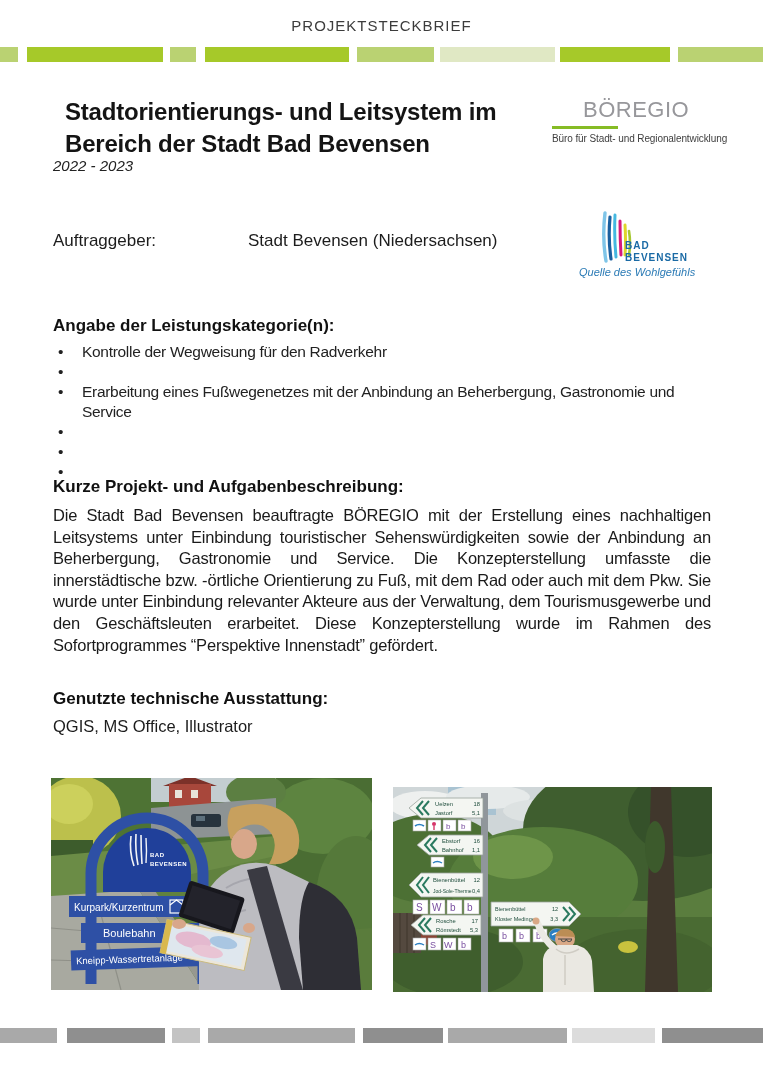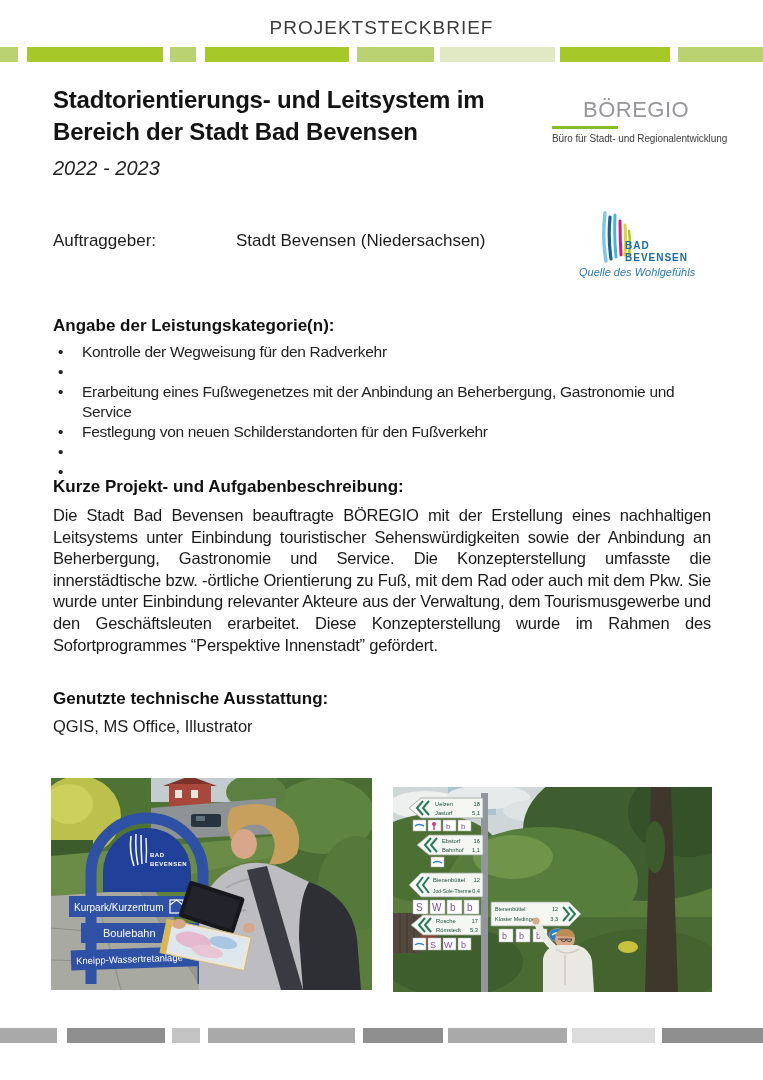--- a/index.html
+++ b/index.html
@@ -1,30 +1,30 @@
 <!DOCTYPE html>
 <html style="--green-dark: #a6c929; --green-mid: #bad272; --green-light: #e0e8c4; --gray-dark: #8f8f8f; --gray-mid: #a9a9a9; --gray-light: #c3c3c3; --gray-lighter: #dcdcdc; --boregio-green: #86bc25; --boregio-gray: #97979b; --bevensen-blue: #1a6aa5; --sign-blue: #2e50a5; --bike-sign-green: #2a7a60;"><head>
 <meta charset="utf-8">
 <style>
   html,body{margin:0;padding:0;background:#fff;}
   .page{position:relative;width:763px;height:1080px;background:#fff;overflow:hidden;
         font-family:"Liberation Sans",sans-serif;color:#1c1c1c;}
   .abs{position:absolute;}
   
-  #header-title{top:17px;left:0;width:763px;text-align:center;font-size:19px;
+  #header-title{top:17px;left:0;width:763px;text-align:center;font-size:15px;
       letter-spacing:1px;color:#3c3c3c;}
   .accent-bar{left:0;width:763px;}
   .accent-bar div{position:absolute;top:0;bottom:0;}
   
   #project-title{left:53px;top:84px;width:505px;font-size:24px;font-weight:bold;
       line-height:32px;color:#141414;letter-spacing:-0.2px;}
-  #project-period{left:53px;top:157px;font-size:20px;font-style:italic;color:#232323;}
+  #project-period{left:53px;top:157px;font-size:15px;font-style:italic;color:#232323;}
   
   #client-label{left:53px;top:231px;font-size:17px;}
-  #client-value{left:236px;top:231px;font-size:17px;}
+  #client-value{left:248px;top:231px;font-size:17px;}
   
   #boregio{left:552px;top:97px;width:160px;height:50px;}
   #boregio .wordmark{position:absolute;left:31px;top:0;font-size:22px;font-weight:normal;
       color:var(--boregio-gray);letter-spacing:0.5px;line-height:26px;}
   #boregio .underline{position:absolute;left:0;top:29px;width:66px;height:3px;
       background:var(--boregio-green);}
   #boregio .subtitle{position:absolute;left:0;top:36px;font-size:10px;color:#3e3e3e;
       letter-spacing:-0.1px;white-space:nowrap;}
   
   #bevensen-logo{left:575px;top:203px;}
@@ -55,21 +55,21 @@
       <div style="left: 0px; width: 18px; background: rgb(186, 210, 114);"></div>
       <div style="left: 27px; width: 136px; background: rgb(166, 201, 41);"></div>
       <div style="left: 170px; width: 26px; background: rgb(186, 210, 114);"></div>
       <div style="left: 205px; width: 144px; background: rgb(166, 201, 41);"></div>
       <div style="left: 357px; width: 77px; background: rgb(186, 210, 114);"></div>
       <div style="left: 440px; width: 115px; background: rgb(224, 232, 196);"></div>
       <div style="left: 560px; width: 110px; background: rgb(166, 201, 41);"></div>
       <div style="left: 678px; width: 85px; background: rgb(186, 210, 114);"></div>
     </div>
 
-  <h1 class="abs" id="project-title" style="margin:0">Stadtorientierungs- und Leitsystem im Bereich der Stadt Bad Bevensen</h1>
+  <h1 class="abs" id="project-title" style="margin:12px">Stadtorientierungs- und Leitsystem im Bereich der Stadt Bad Bevensen</h1>
   <div class="abs" id="project-period">2022 - 2023</div>
 
   <div class="abs" id="boregio">
     <div class="wordmark">BÖREGIO</div>
     <div class="underline"></div>
     <div class="subtitle">Büro für Stadt- und Regionalentwicklung</div>
   </div>
 
   <div class="abs" id="client-label">Auftraggeber:</div>
   <div class="abs" id="client-value">Stadt Bevensen (Niedersachsen)</div>
@@ -100,21 +100,20 @@
         <span class="dot">•</span>
       </li>
 
       <li>
         <span class="dot">•</span>
         <span>Erarbeitung eines Fußwegenetzes mit der Anbindung an Beherbergung, Gastronomie und Service</span>
       </li>
 
       <li>
         <span class="dot">•</span>
-        <span>Festlegung von neuen Schilderstandorten für den Fußverkehr</span>
       </li>
 
       <li>
         <span class="dot">•</span>
       </li>
 
       <li>
         <span class="dot">•</span>
       </li>
     </ul>

